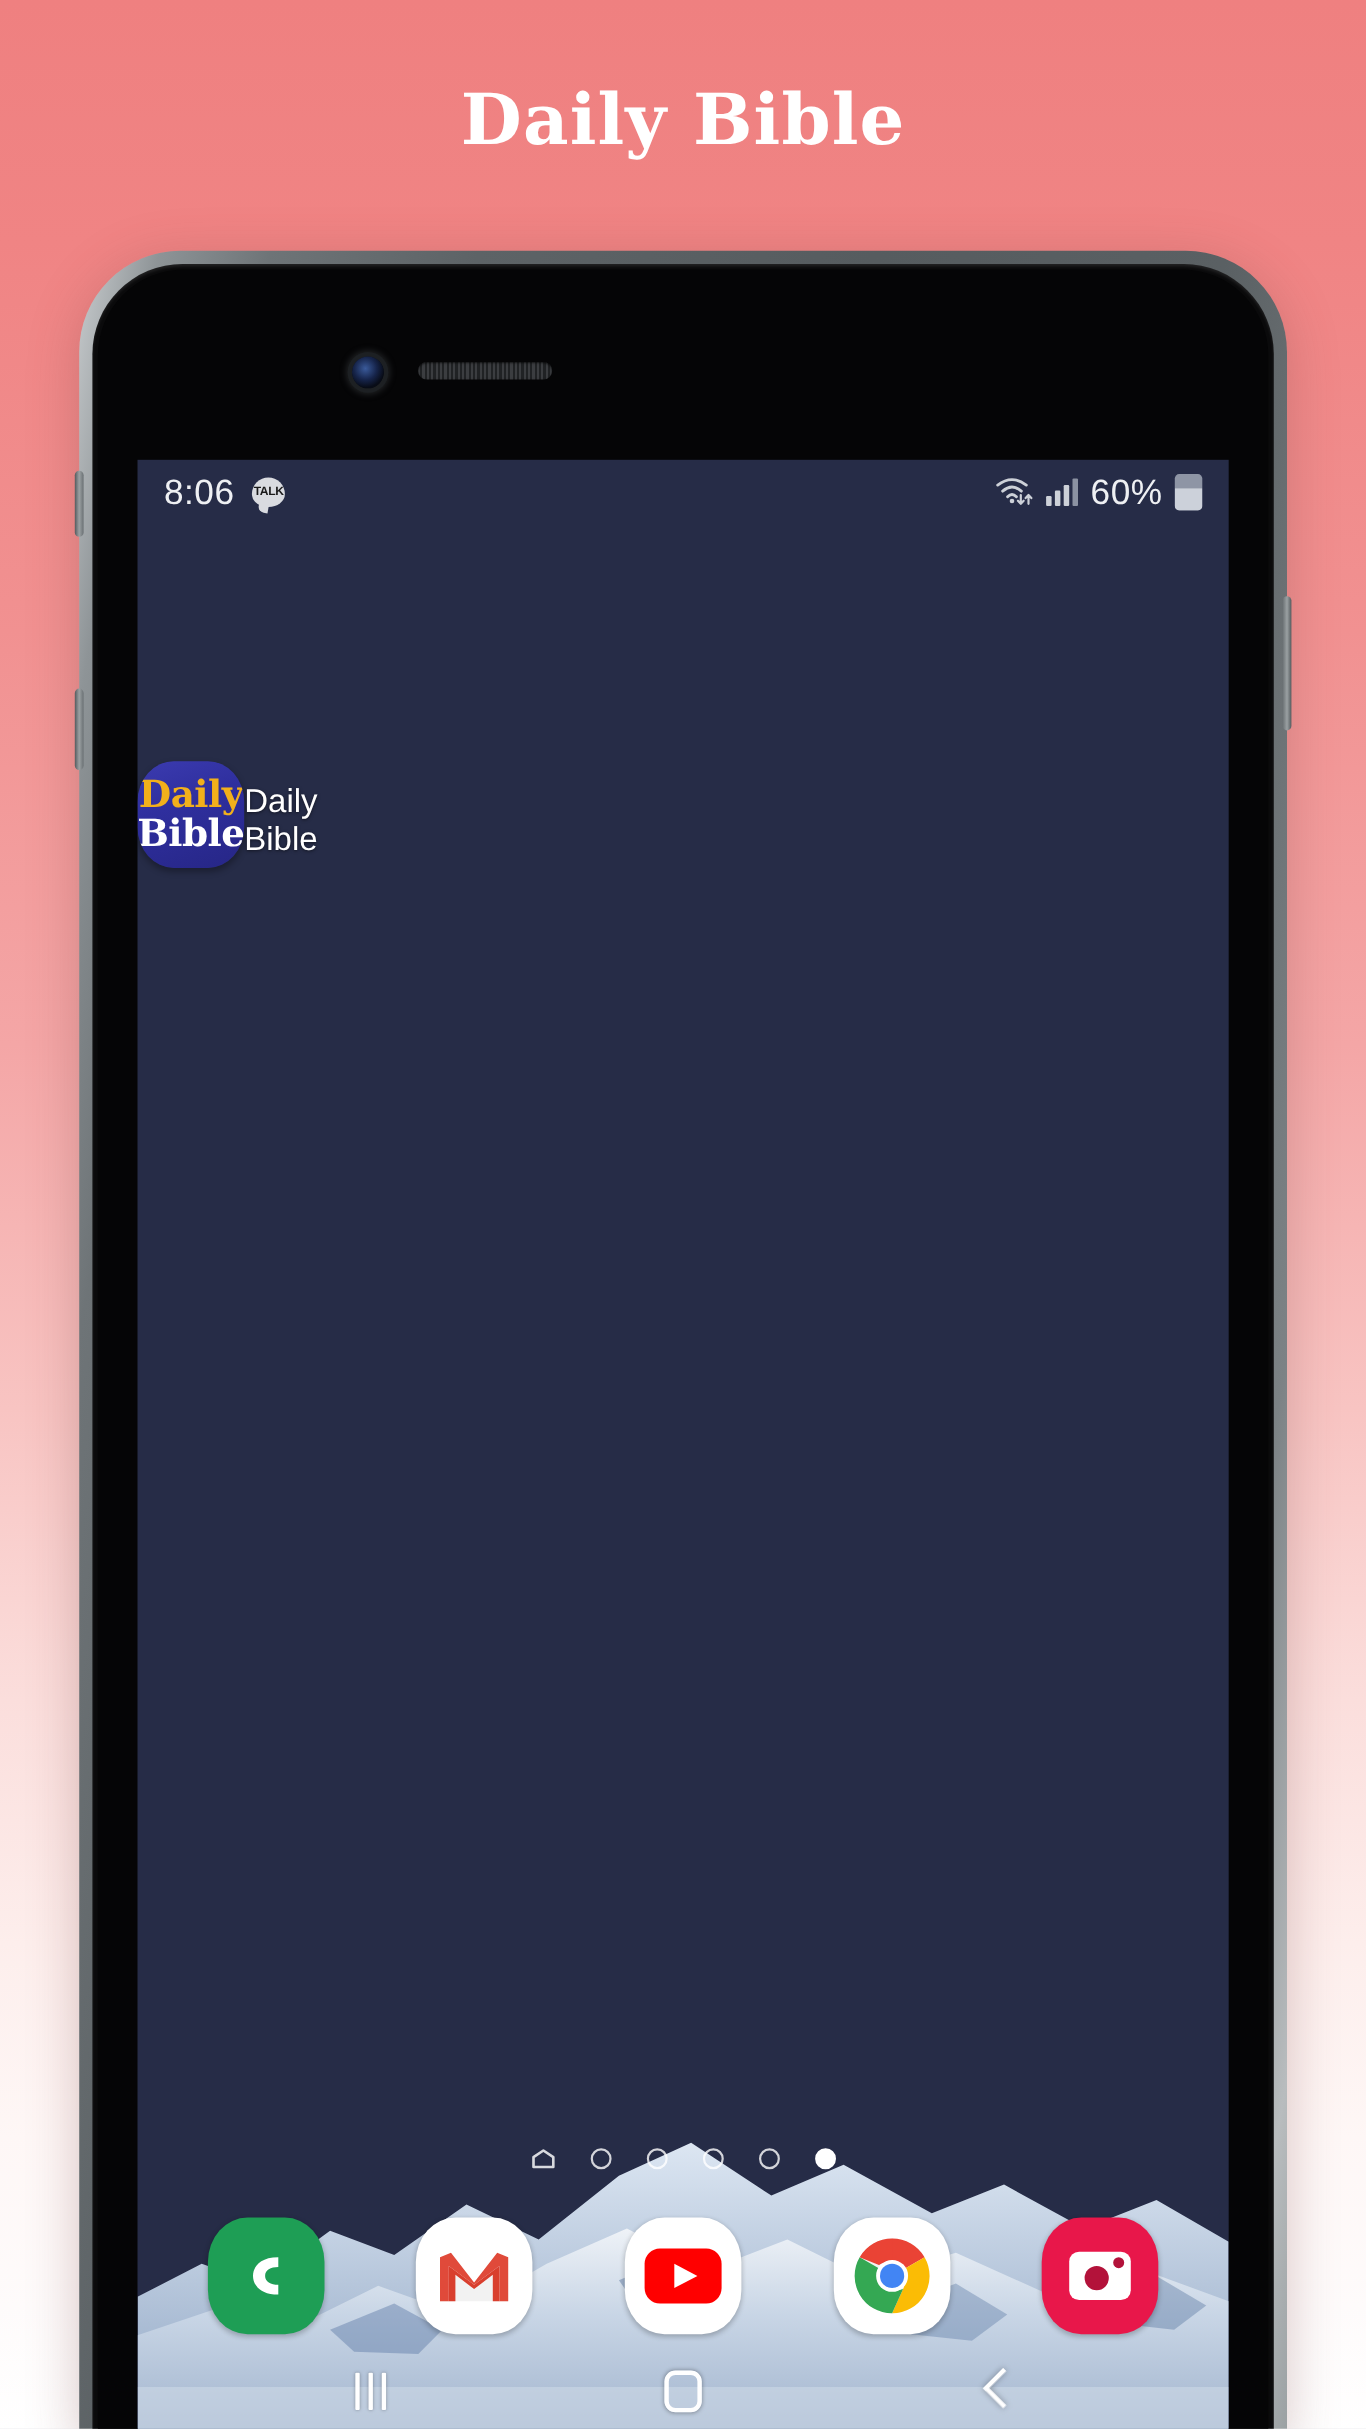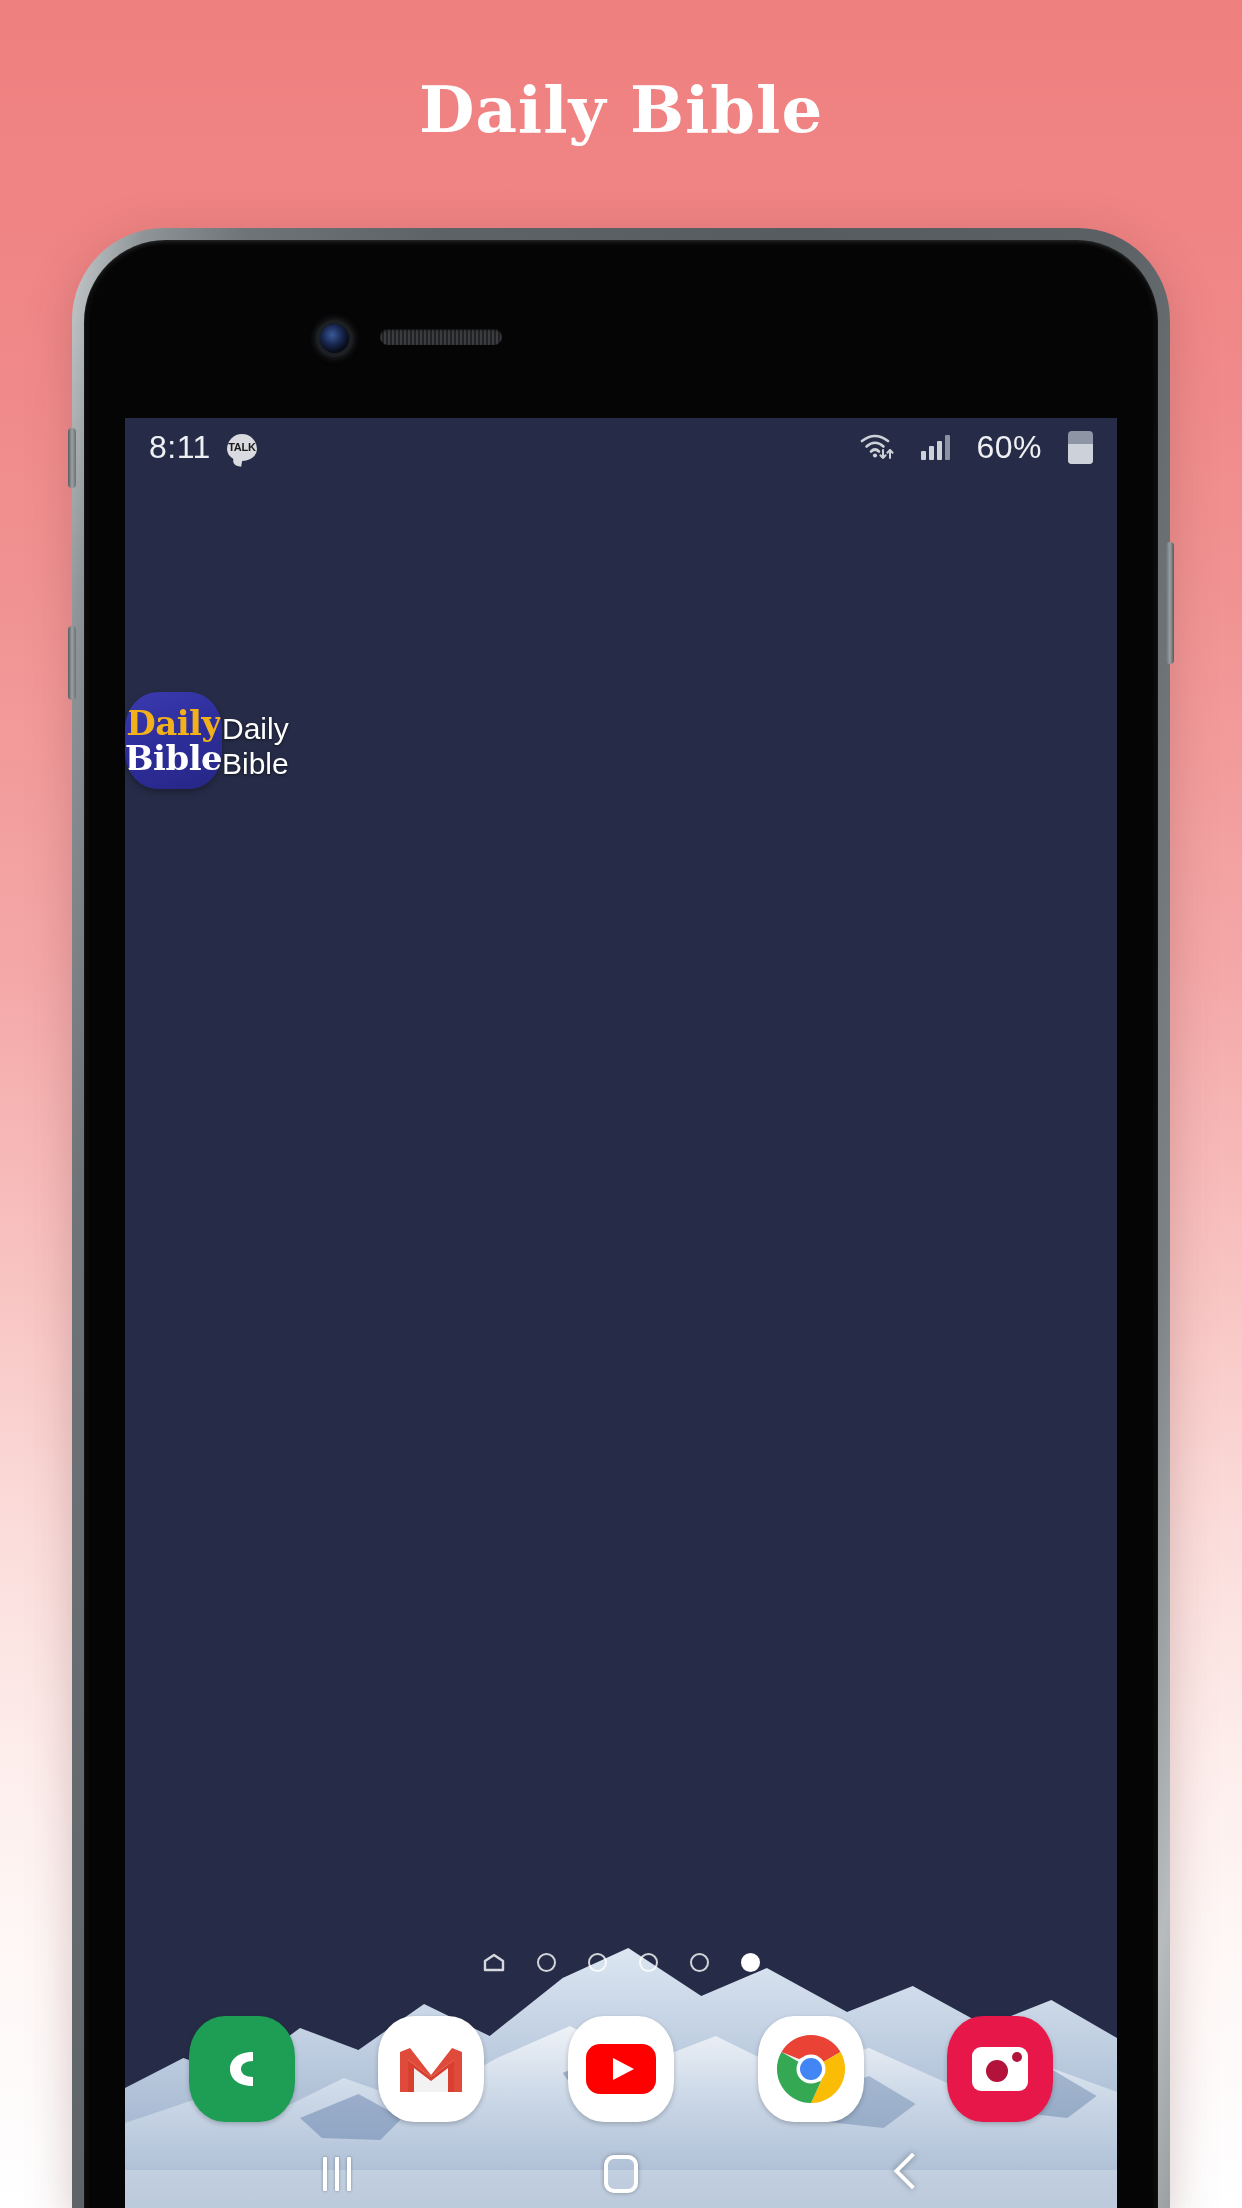--- a/index.html
+++ b/index.html
@@ -141,21 +141,21 @@
     position:relative;
     display:flex; align-items:center; justify-content:center;
     font-size:11px; font-weight:700; color:#1a1a1a; letter-spacing:-.3px;
   }
   .talk-icon:after{
     content:""; position:absolute; left:6px; bottom:-5px;
     width:9px; height:9px; background:#d9dbe0;
     border-radius:0 0 0 60%;
     transform:rotate(10deg);
   }
-  .sb-right{ margin-left:auto; display:flex; align-items:center; gap:26px; }
+  .sb-right{ margin-left:auto; display:flex; align-items:center; gap:11px; }
   .wifi{ position:relative; width:36px; height:30px; }
   .wifi svg{ position:absolute; left:0; top:0; }
   .signal{ display:flex; align-items:flex-end; gap:3px; height:26px; }
   .signal i{ display:block; width:5px; background:#cdd1d8; border-radius:1px; }
   .signal i:nth-child(1){ height:9px; }
   .signal i:nth-child(2){ height:14px; }
   .signal i:nth-child(3){ height:19px; }
   .signal i:nth-child(4){ height:25px; background:#8b92a2; }
   .batt-pct{ font-size:32px; color:#eef0f3; letter-spacing:.5px; }
   .battery{
@@ -293,21 +293,21 @@
           <path d="M120,210 L160,186 L190,210 L175,232 L135,230 Z" fill="#5d7ba6" opacity=".45"></path>
           <path d="M300,165 L340,140 L372,170 L350,196 L312,190 Z" fill="#4f6e9c" opacity=".42"></path>
           <path d="M470,190 L510,168 L542,196 L520,220 L482,214 Z" fill="#5d7ba6" opacity=".40"></path>
           <path d="M600,180 L636,162 L666,188 L646,210 L610,204 Z" fill="#4f6e9c" opacity=".38"></path>
           <path d="M0,262 L680,262 L680,310 L0,310 Z" fill="#cfdae8" opacity=".55"></path>
         </svg>
       </div>
 
       <div class="statusbar">
         <div class="sb-left">
-          <span class="sb-time">8:11</span>
+          <span class="sb-time">8:06</span>
           <span class="talk-icon">TALK</span>
         </div>
         <div class="sb-right">
           <span class="wifi">
             <svg width="36" height="30" viewBox="0 0 36 30">
               <path d="M3 9 Q16 -1 29 9" stroke="#cdd1d8" stroke-width="2.6" fill="none" stroke-linecap="round"></path>
               <path d="M7.5 14.5 Q16 7 24.5 14.5" stroke="#cdd1d8" stroke-width="2.6" fill="none" stroke-linecap="round"></path>
               <path d="M12 19.5 Q16 15.5 20 19.5" stroke="#cdd1d8" stroke-width="2.6" fill="none" stroke-linecap="round"></path>
               <circle cx="16" cy="23.5" r="2.1" fill="#cdd1d8"></circle>
               <path d="M24 18 L24 26 M21.4 23.2 L24 26 L26.6 23.2" stroke="#cdd1d8" stroke-width="2" fill="none" stroke-linecap="round" stroke-linejoin="round"></path>

